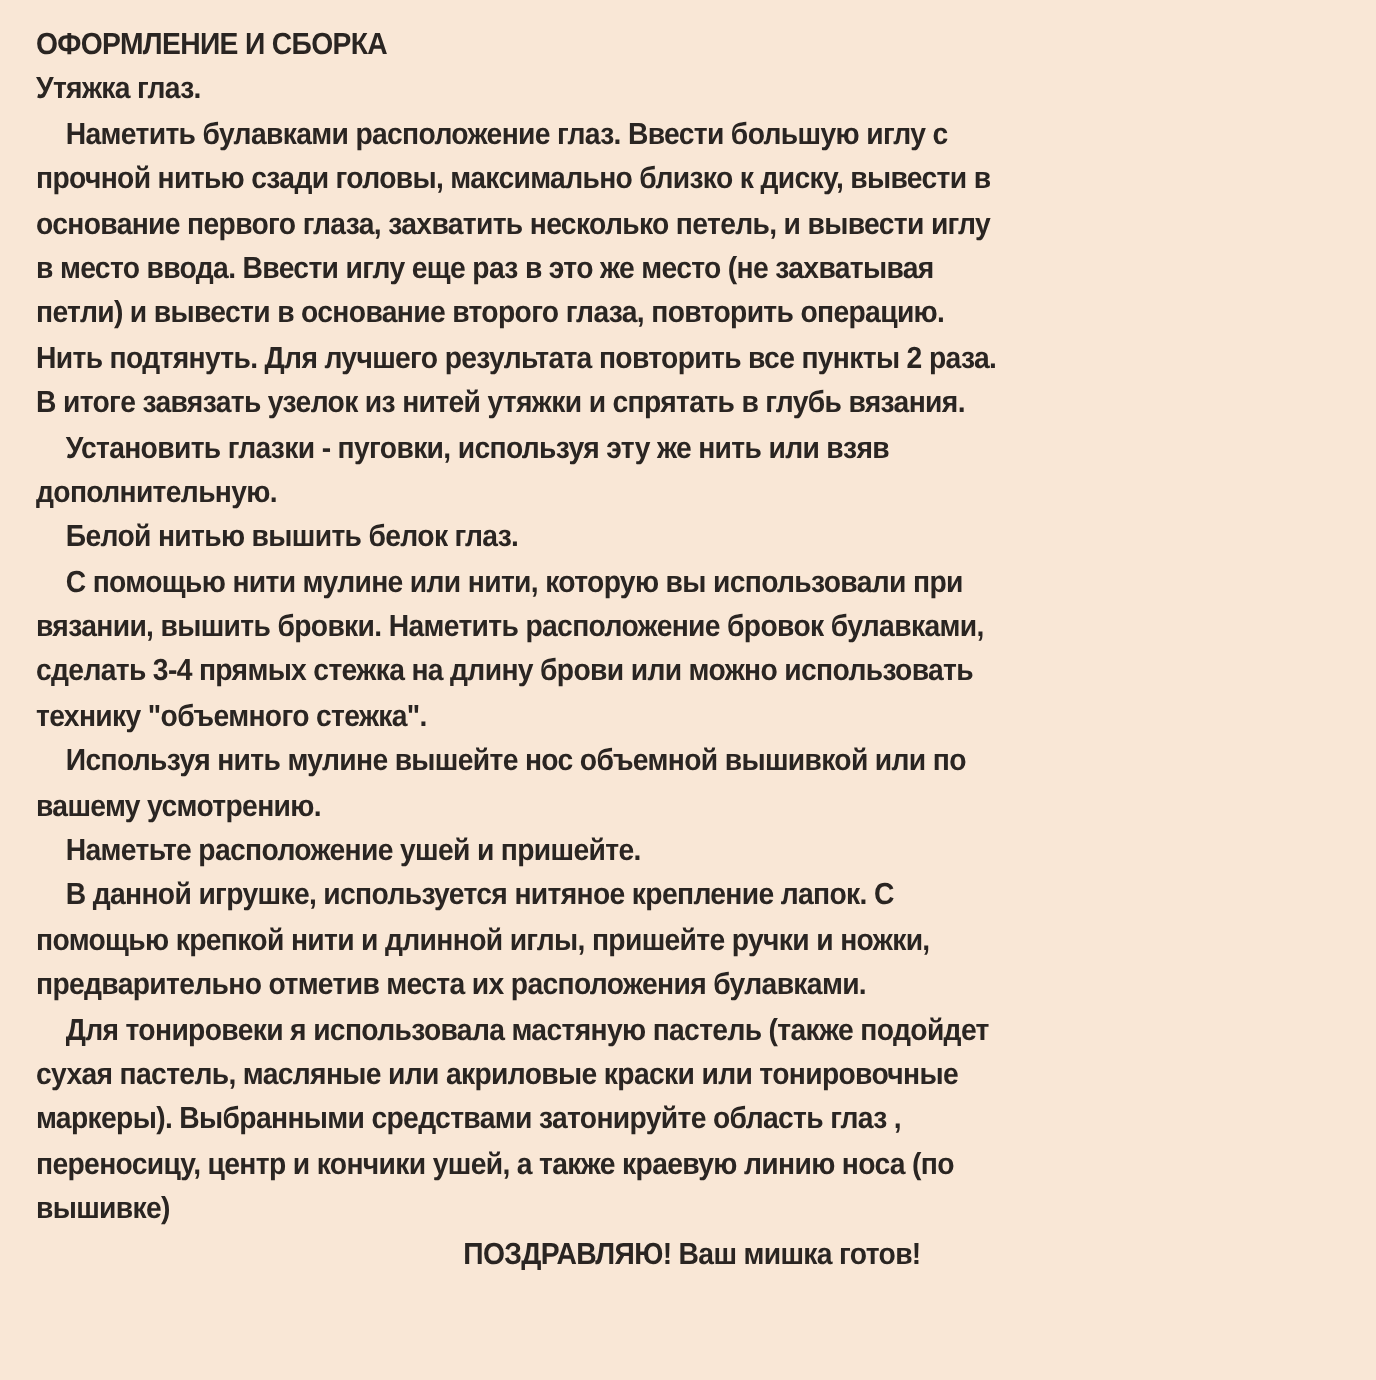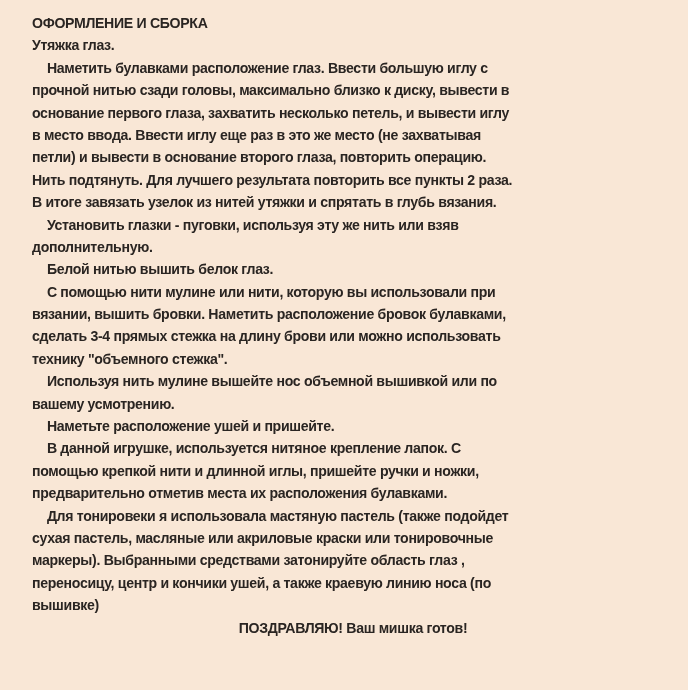--- a/index.html
+++ b/index.html
@@ -6,21 +6,21 @@
   body {
     width: 688px; height: 690px; overflow: hidden;
     background: #f9e7d6;
     font-family: "Liberation Sans", "DejaVu Sans", sans-serif;
     color: #2a2522;
   }
   .page {
     position: relative;
     width: 688px; height: 515px;
     box-sizing: border-box;
-    padding: 12px 14px 0 32px;
+    padding: 12px 14px 0 18px;
   }
   .line {
     font-size: 15.2px;
     font-weight: bold;
     line-height: 22.4px;
     white-space: nowrap;
     letter-spacing: -0.35px;
     transform: scaleX(0.93);
     transform-origin: left center;
     height: 22.4px;

